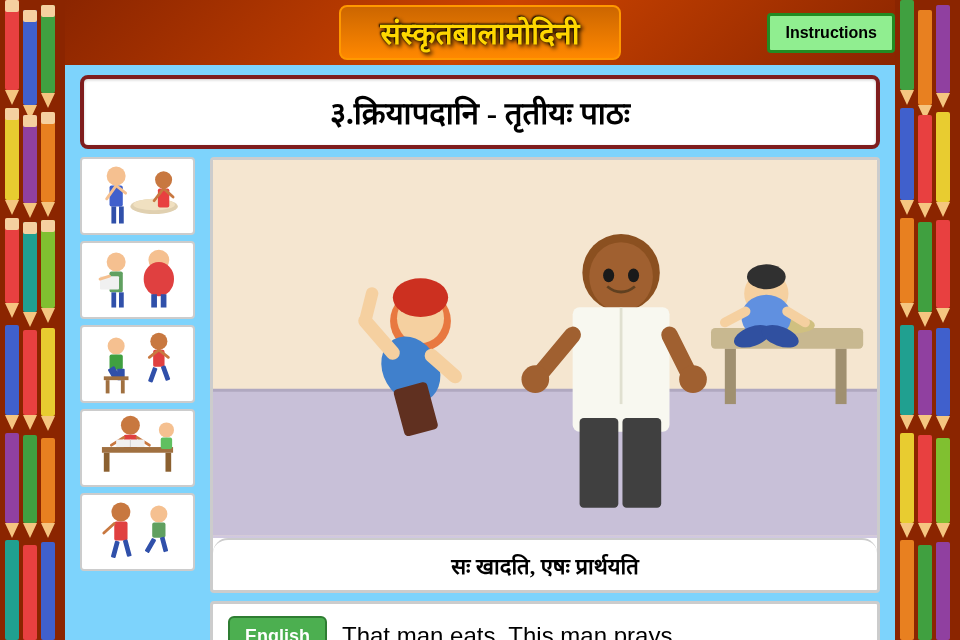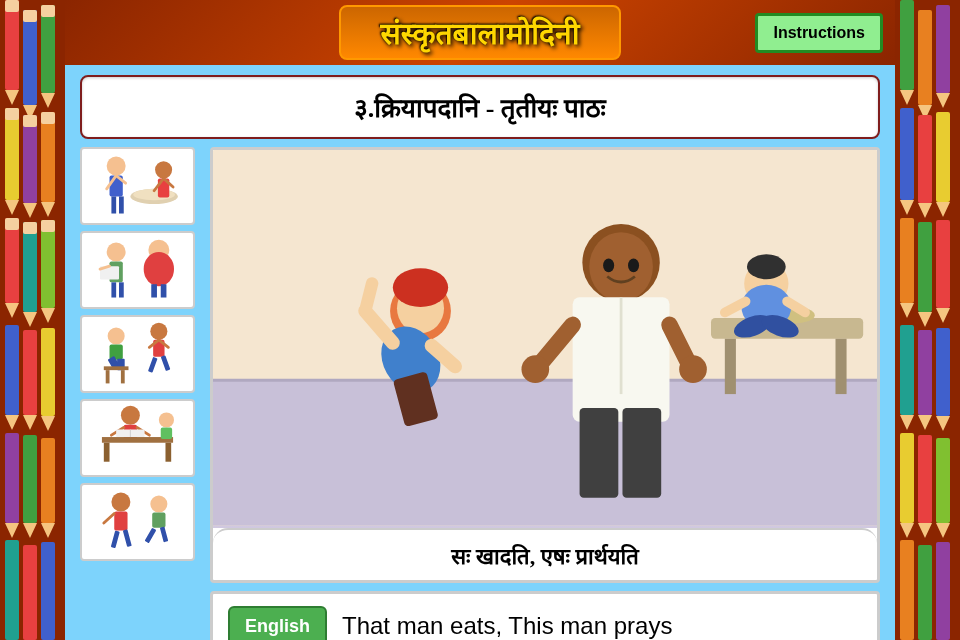--- a/index.html
+++ b/index.html
@@ -42,21 +42,21 @@
       font-weight: bold;
       font-family: serif;
       background: linear-gradient(to bottom, #cc6600, #ff8800);
       padding: 5px 40px;
       border-radius: 8px;
       border: 2px solid #ff9900;
     }
 
     .instructions-btn {
       position: absolute;
-      right: 12px;
+      right: 0;
       top: 50%;
       transform: translateY(-50%);
       background: #90ee90;
       border: 3px solid #228B22;
       padding: 8px 15px;
       font-size: 16px;
       font-weight: bold;
       color: #000;
       cursor: pointer;
       border-radius: 4px;
@@ -67,25 +67,25 @@
       flex: 1;
       padding: 10px 15px;
       display: flex;
       flex-direction: column;
       gap: 8px;
     }
 
     
     .lesson-title-box {
       background: white;
-      border: 2px solid #7f1d1d;
+      border: 4px solid #7f1d1d;
       border-radius: 8px;
       padding: 12px 20px;
       text-align: center;
-      font-size: 26px;
+      font-size: 31px;
       font-weight: bold;
       color: #000;
       font-family: serif;
       box-shadow: inset 0 1px 3px rgba(0,0,0,0.2);
     }
 
     
     .lesson-body {
       display: flex;
       gap: 15px;

